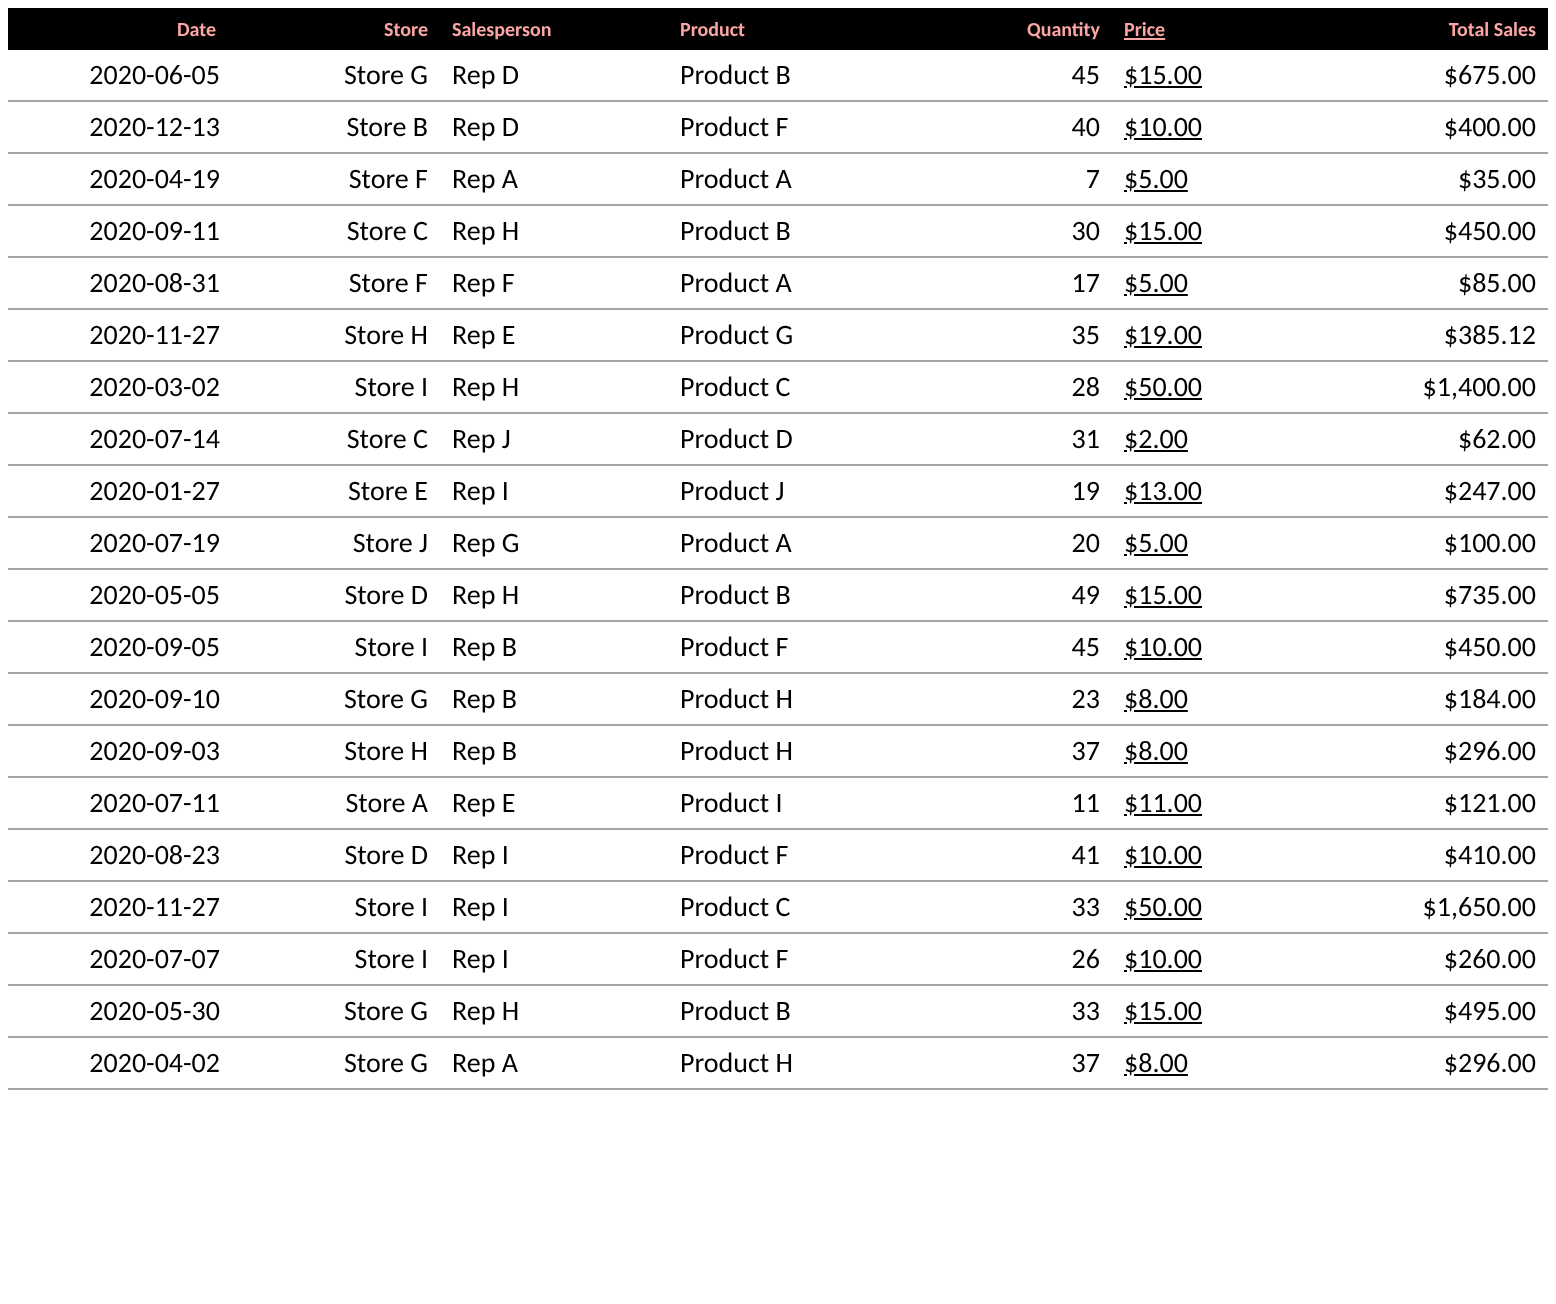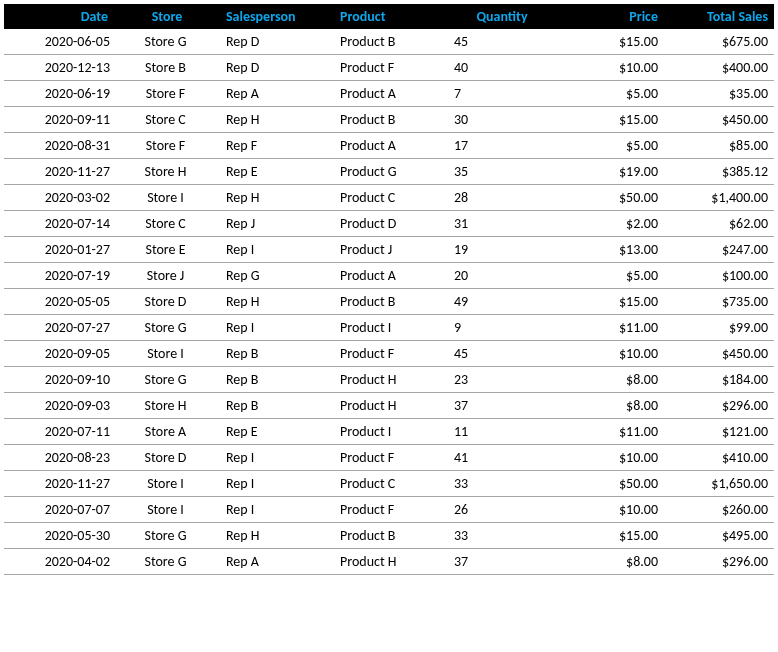--- a/index.html
+++ b/index.html
@@ -15,41 +15,41 @@
     width: 778px;
     padding: 4px;
   }
   table {
     border-collapse: collapse;
     width: 100%;
     table-layout: fixed;
   }
   thead th {
     background: #000000;
-    color: #0ea5e9;
+    color: #fca5a5;
     font-weight: 700;
     text-align: center;
     padding: 4px 6px;
-    font-size: 14px;
+    font-size: 10px;
     border: none;
   }
   tbody td {
     border-bottom: 1px solid #a6a6a6;
     padding: 4px 6px;
     font-size: 14px;
     height: 25px;
     white-space: nowrap;
     overflow: hidden;
   }
   .col-date     { width: 110px; text-align: right; }
-  .col-store    { width: 106px; text-align: center;}
+  .col-store    { width: 106px; text-align: right;}
   .col-rep      { width: 114px; text-align: left; }
   .col-product  { width: 114px; text-align: left; }
-  .col-qty      { width: 108px; }
-  .col-price    { width: 108px; text-align: right; }
+  .col-qty      { width: 108px; text-align: right; }
+  .col-price    { width: 108px; text-align: left; text-decoration: underline; }
   .col-total    { width: 110px; text-align: right; }
   tbody td.col-date { padding-right: 4px;  }
   tbody td.col-store { padding-left: 3px; }
 </style>
 </head>
 <body>
 <div class="wrap">
 
 <table>
   <colgroup>
@@ -85,21 +85,21 @@
         <tr>
           <td class="col-date">2020-12-13</td>
           <td class="col-store">Store B</td>
           <td class="col-rep">Rep D</td>
           <td class="col-product">Product F</td>
           <td class="col-qty">40</td>
           <td class="col-price">$10.00</td>
           <td class="col-total">$400.00</td>
         </tr>
         <tr>
-          <td class="col-date">2020-06-19</td>
+          <td class="col-date">2020-04-19</td>
           <td class="col-store">Store F</td>
           <td class="col-rep">Rep A</td>
           <td class="col-product">Product A</td>
           <td class="col-qty">7</td>
           <td class="col-price">$5.00</td>
           <td class="col-total">$35.00</td>
         </tr>
         <tr>
           <td class="col-date">2020-09-11</td>
           <td class="col-store">Store C</td>
@@ -166,29 +166,20 @@
         <tr>
           <td class="col-date">2020-05-05</td>
           <td class="col-store">Store D</td>
           <td class="col-rep">Rep H</td>
           <td class="col-product">Product B</td>
           <td class="col-qty">49</td>
           <td class="col-price">$15.00</td>
           <td class="col-total">$735.00</td>
         </tr>
         <tr>
-          <td class="col-date">2020-07-27</td>
-          <td class="col-store">Store G</td>
-          <td class="col-rep">Rep I</td>
-          <td class="col-product">Product I</td>
-          <td class="col-qty">9</td>
-          <td class="col-price">$11.00</td>
-          <td class="col-total">$99.00</td>
-        </tr>
-        <tr>
           <td class="col-date">2020-09-05</td>
           <td class="col-store">Store I</td>
           <td class="col-rep">Rep B</td>
           <td class="col-product">Product F</td>
           <td class="col-qty">45</td>
           <td class="col-price">$10.00</td>
           <td class="col-total">$450.00</td>
         </tr>
         <tr>
           <td class="col-date">2020-09-10</td>

